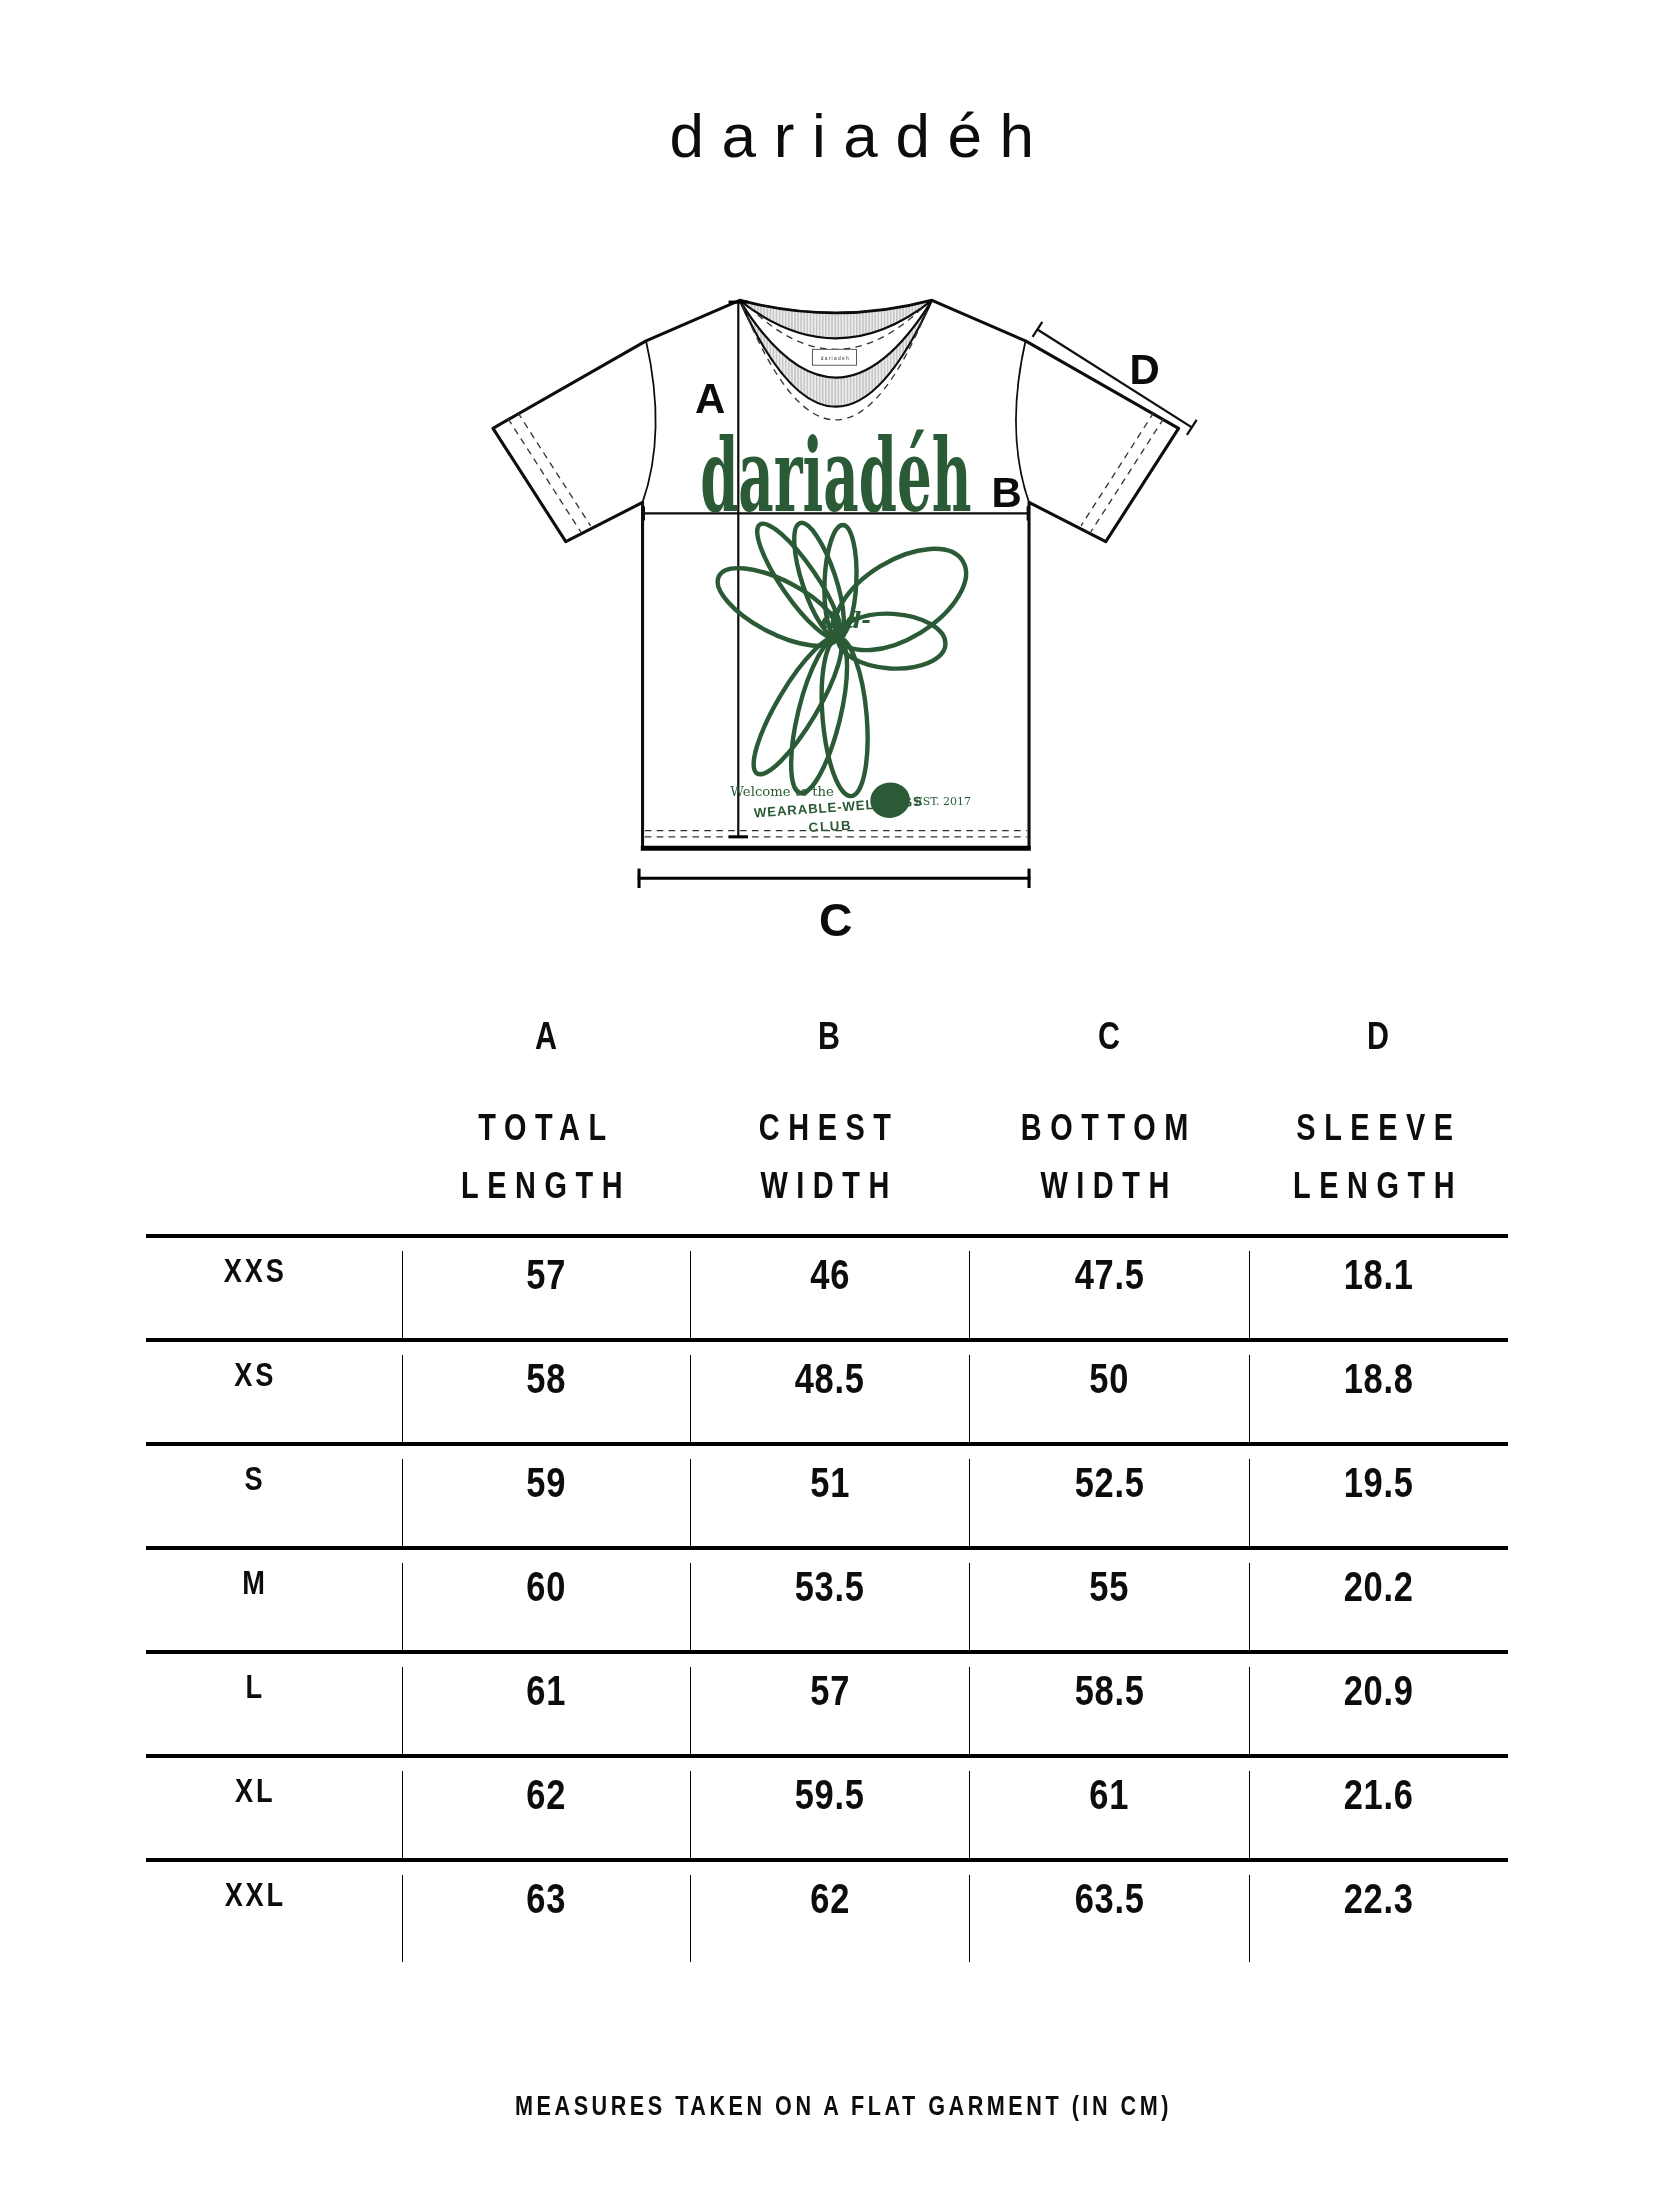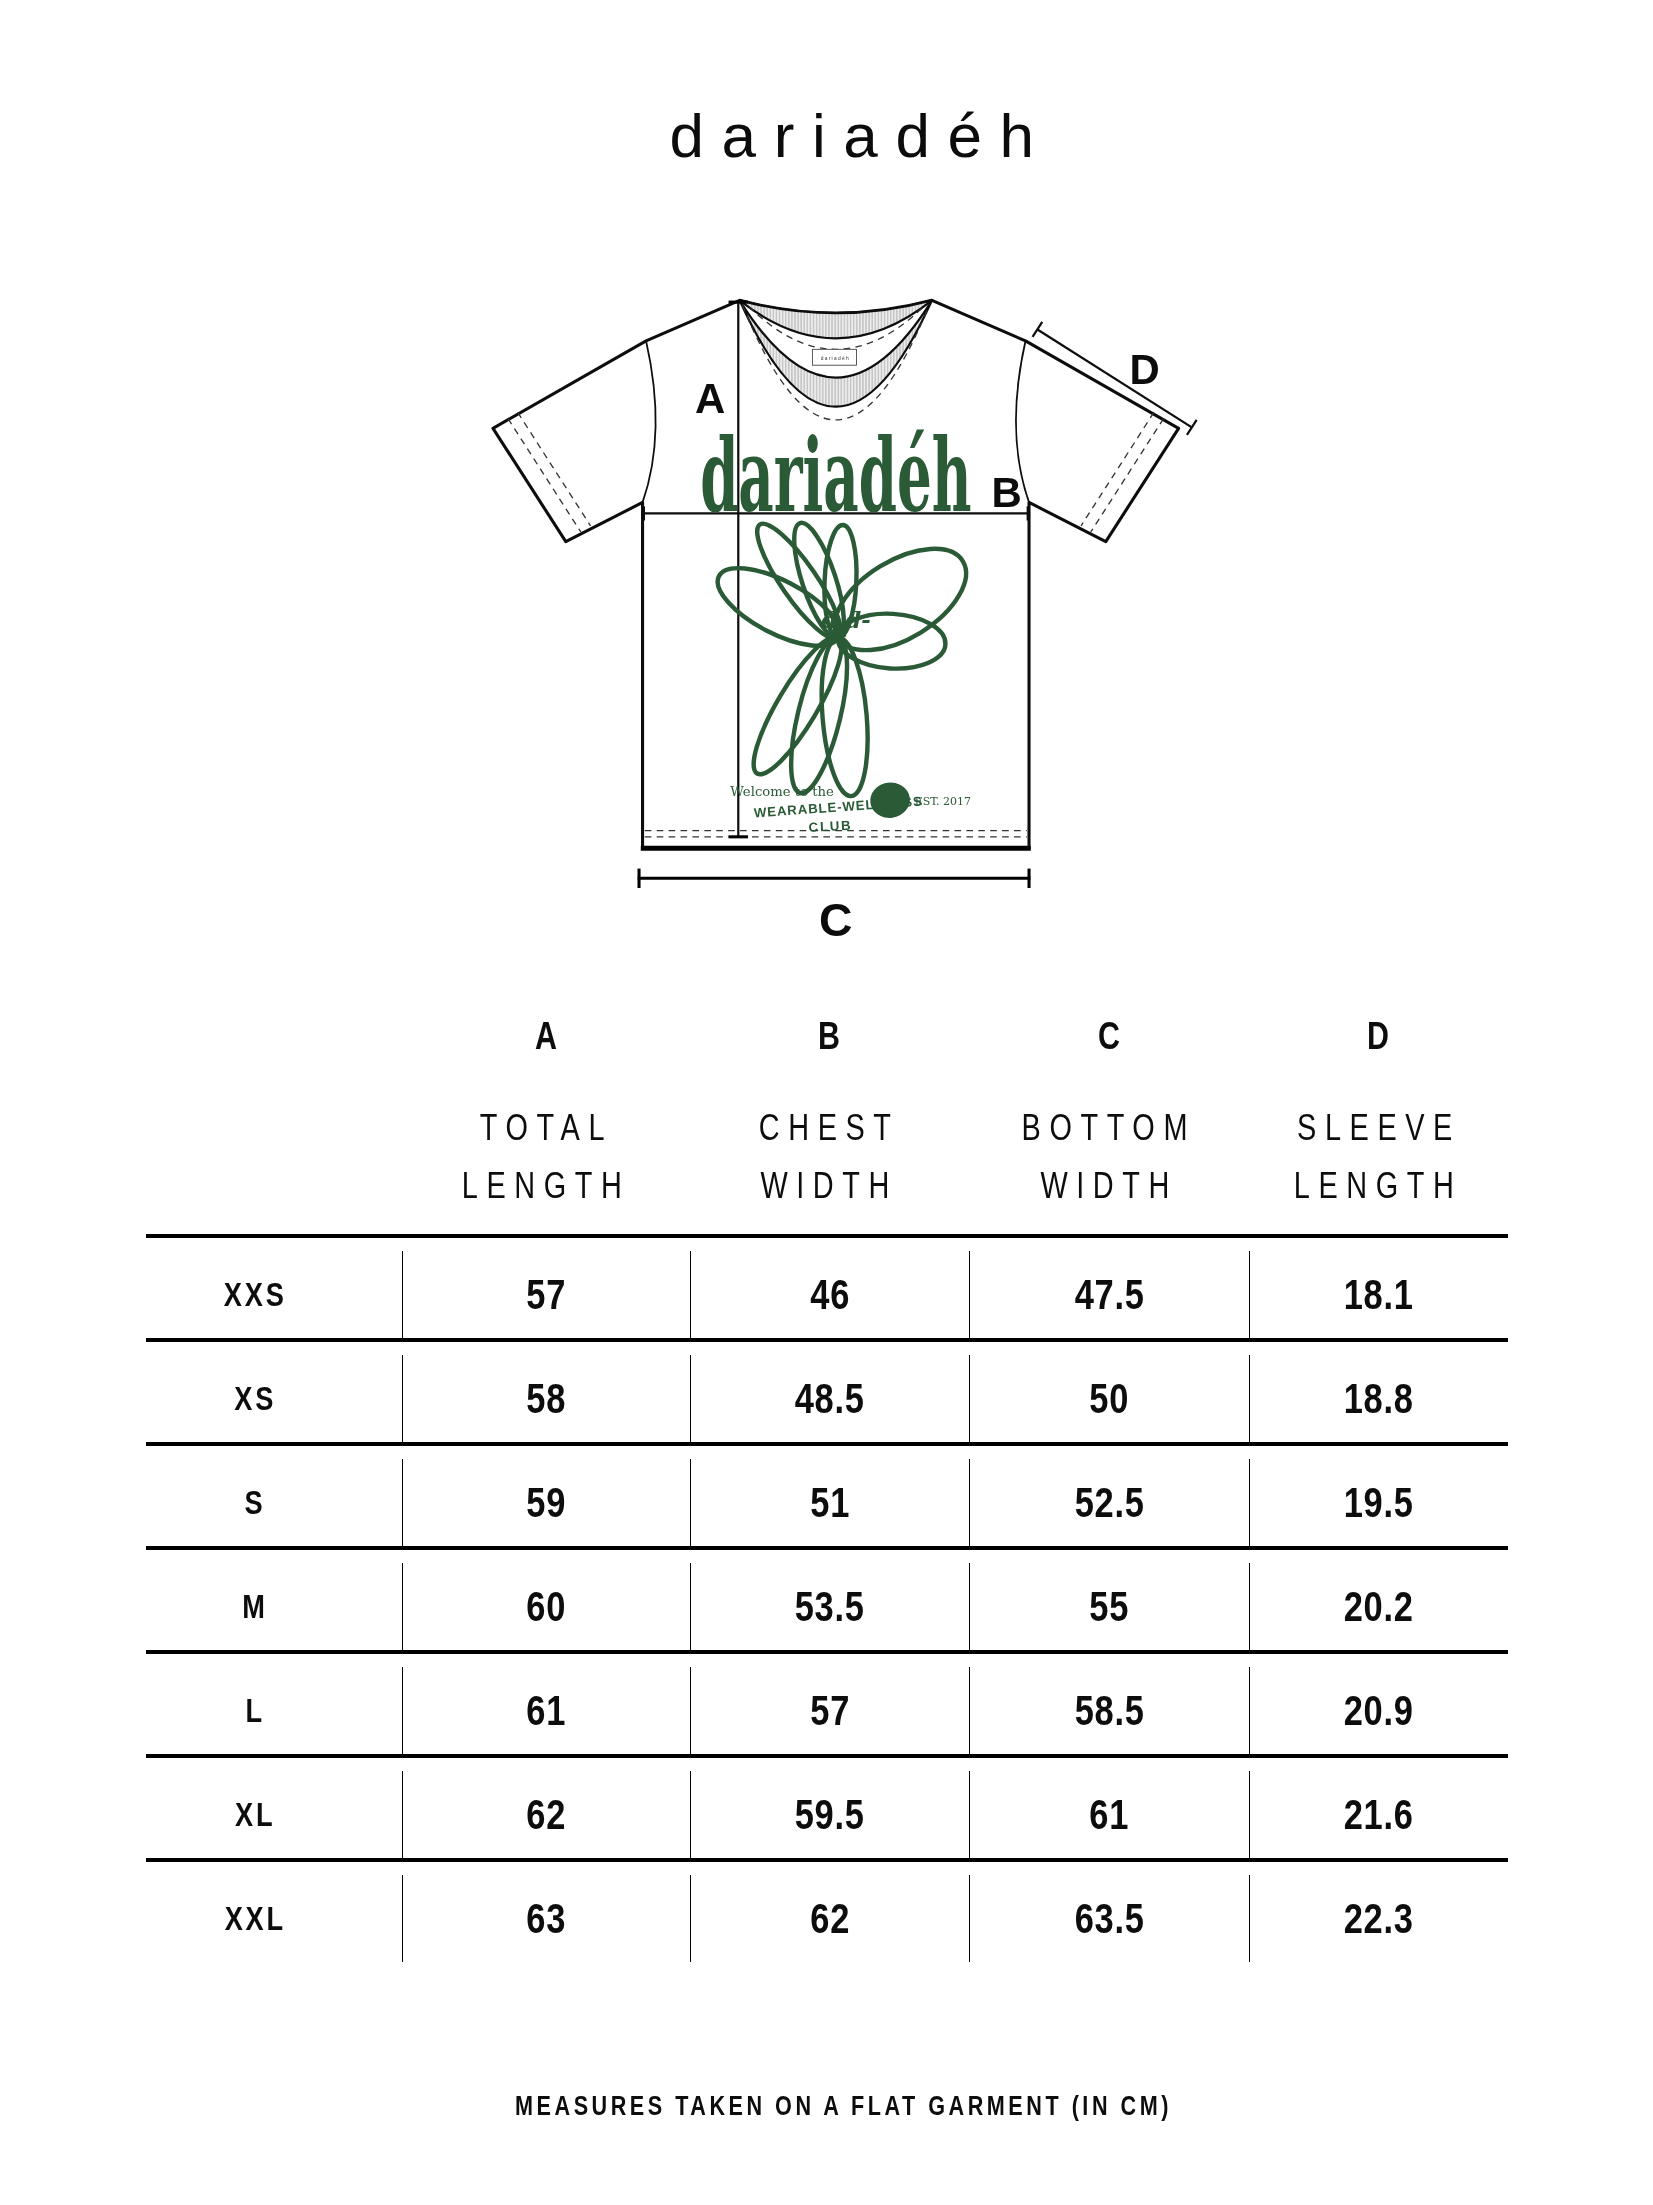--- a/index.html
+++ b/index.html
@@ -25,29 +25,29 @@
   .gface{font-family:"DejaVu Serif",serif;font-style:italic;font-weight:700;font-size:52px;fill:#2a5a36;}
   .gserif{font-family:"DejaVu Serif",serif;font-size:30px;fill:#2a5a36;}
   .gserif-sm{font-family:"DejaVu Serif",serif;font-size:25px;fill:#2a5a36;}
   .ghand{font-family:"Liberation Sans",sans-serif;font-weight:700;fill:#2a5a36;}
   .necklabel{font-family:"Liberation Sans",sans-serif;font-size:11px;letter-spacing:3px;fill:#333;}
   
   .thead{position:absolute;left:146px;top:1014px;width:1362px;display:grid;
          grid-template-columns:256px 288px 279px 280px 259px;}
   .hcell{text-align:center;}
   .hletter{font-size:39px;font-weight:600;line-height:44px;}
-  .hname{margin-top:41px;font-size:37px;font-weight:400;line-height:58px;}
+  .hname{margin-top:41px;font-size:37px;font-weight:700;line-height:58px;}
   .cx{display:inline-block;transform:scaleX(0.78);transform-origin:50% 50%;white-space:nowrap;}
   .hname .cx{letter-spacing:11px;}
   
   .stable{position:absolute;left:146px;top:1234px;width:1362px;border-top:4px solid #000;}
   .trow{display:grid;grid-template-columns:256px 288px 279px 280px 259px;height:100px;
         border-bottom:4px solid #000;}
   .trow:last-child{border-bottom:none;}
-  .cell{display:flex;align-items:center;justify-content:center;margin-top:13px;}
+  .cell{display:flex;align-items:flex-start;justify-content:center;margin-top:13px;}
   .cell + .cell{border-left:1.8px solid #000;}
   .cx-num{display:inline-block;transform:scaleX(0.82);transform-origin:50% 50%;
           font-size:42px;font-weight:600;letter-spacing:0.9px;white-space:nowrap;}
   .cx-size{display:inline-block;transform:scaleX(0.8);transform-origin:50% 50%;
            font-size:34px;font-weight:600;letter-spacing:3.5px;margin-right:38px;white-space:nowrap;}
   
   .footer{position:absolute;left:0;top:2091px;width:100%;text-align:center;}
   .footer .cx{font-size:27px;font-weight:700;letter-spacing:4.4px;transform:scaleX(0.8);}
 </style>
 </head>

